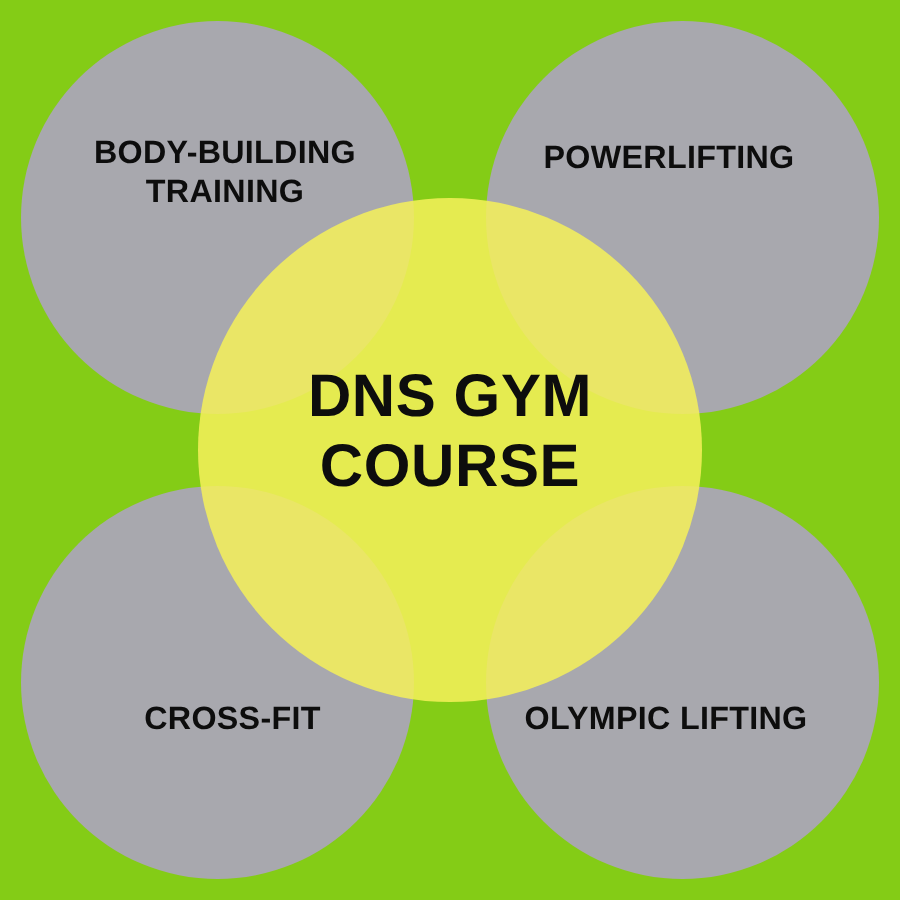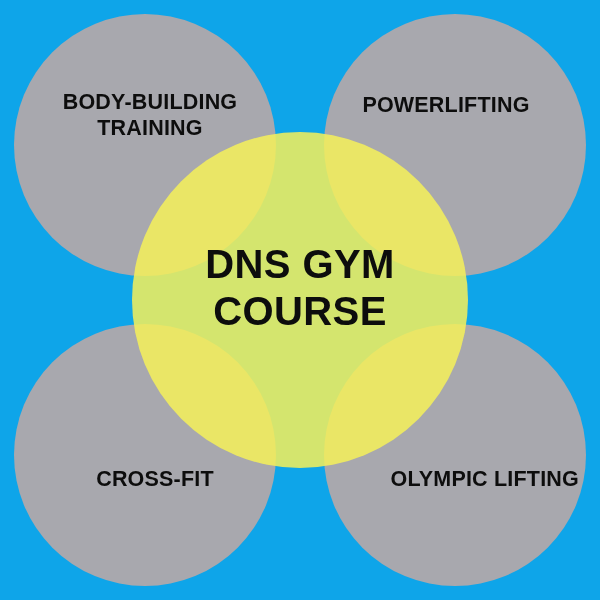--- a/index.html
+++ b/index.html
@@ -44,27 +44,27 @@
   }
   .center-label {
     font-size: 40px;
     line-height: 1.17;
     letter-spacing: 0.4px;
     transform: translate(-50%, -50%);
   }
   #lbl-body-building { left: 150px; top: 115px; width: 250px; }
   #lbl-powerlifting  { left: 446px; top: 105px; width: 260px; }
   #lbl-cross-fit     { left: 155px; top: 479px; width: 240px; }
-  #lbl-olympic       { left: 444px; top: 479px; width: 270px; text-align: right; }
+  #lbl-olympic       { left: 444px; top: 479px; width: 270px; }
   #lbl-center        { left: 300px; top: 288px; width: 330px; }
 </style>
 </head>
 <body>
 
-<div id="canvas" style="background: #0ea5e9;">
+<div id="canvas" style="background: #84cc16;">
 
   <svg id="venn-svg" viewBox="0 0 600 600" xmlns="http://www.w3.org/2000/svg" aria-hidden="true">
 
     <circle id="circle-top-left" cx="145" cy="145" r="131" fill="#a8a8ae"></circle>
     <circle id="circle-top-right" cx="455" cy="145" r="131" fill="#a8a8ae"></circle>
     <circle id="circle-bottom-left" cx="145" cy="455" r="131" fill="#a8a8ae"></circle>
     <circle id="circle-bottom-right" cx="455" cy="455" r="131" fill="#a8a8ae"></circle>
 
     <circle id="circle-center" cx="300" cy="300" r="168" fill="#f5f05a" fill-opacity="0.86"></circle>
   </svg>

